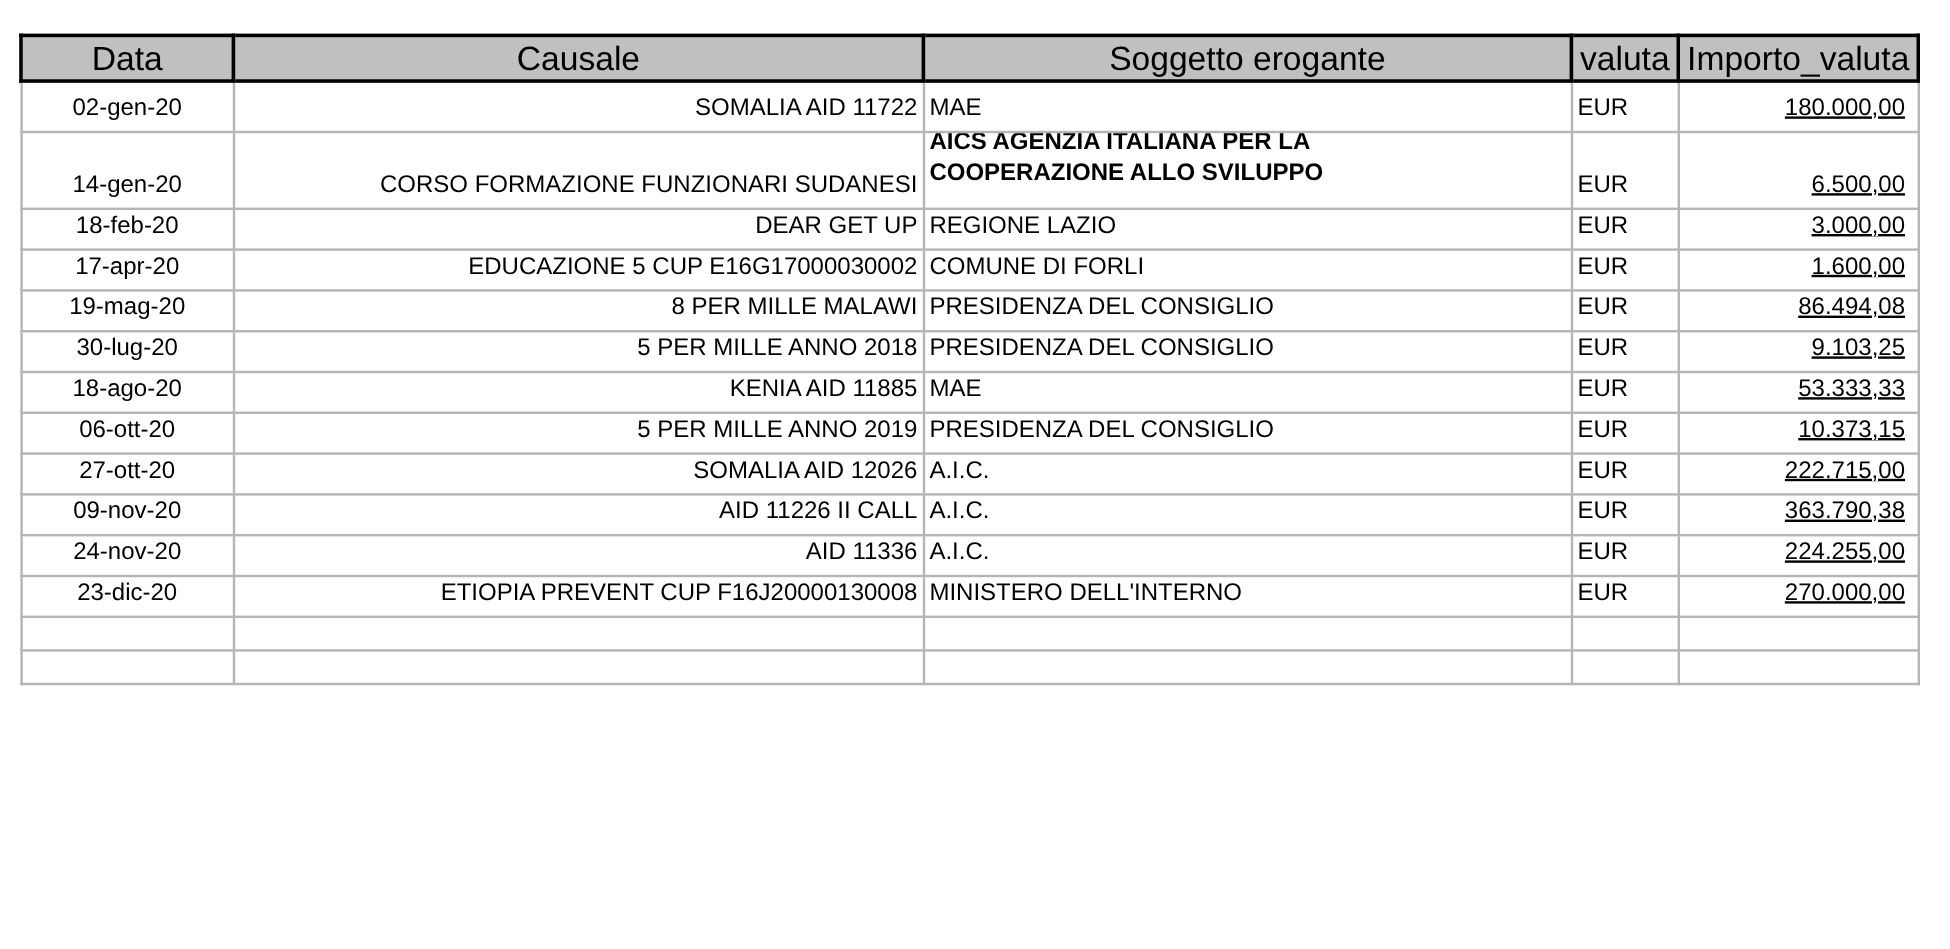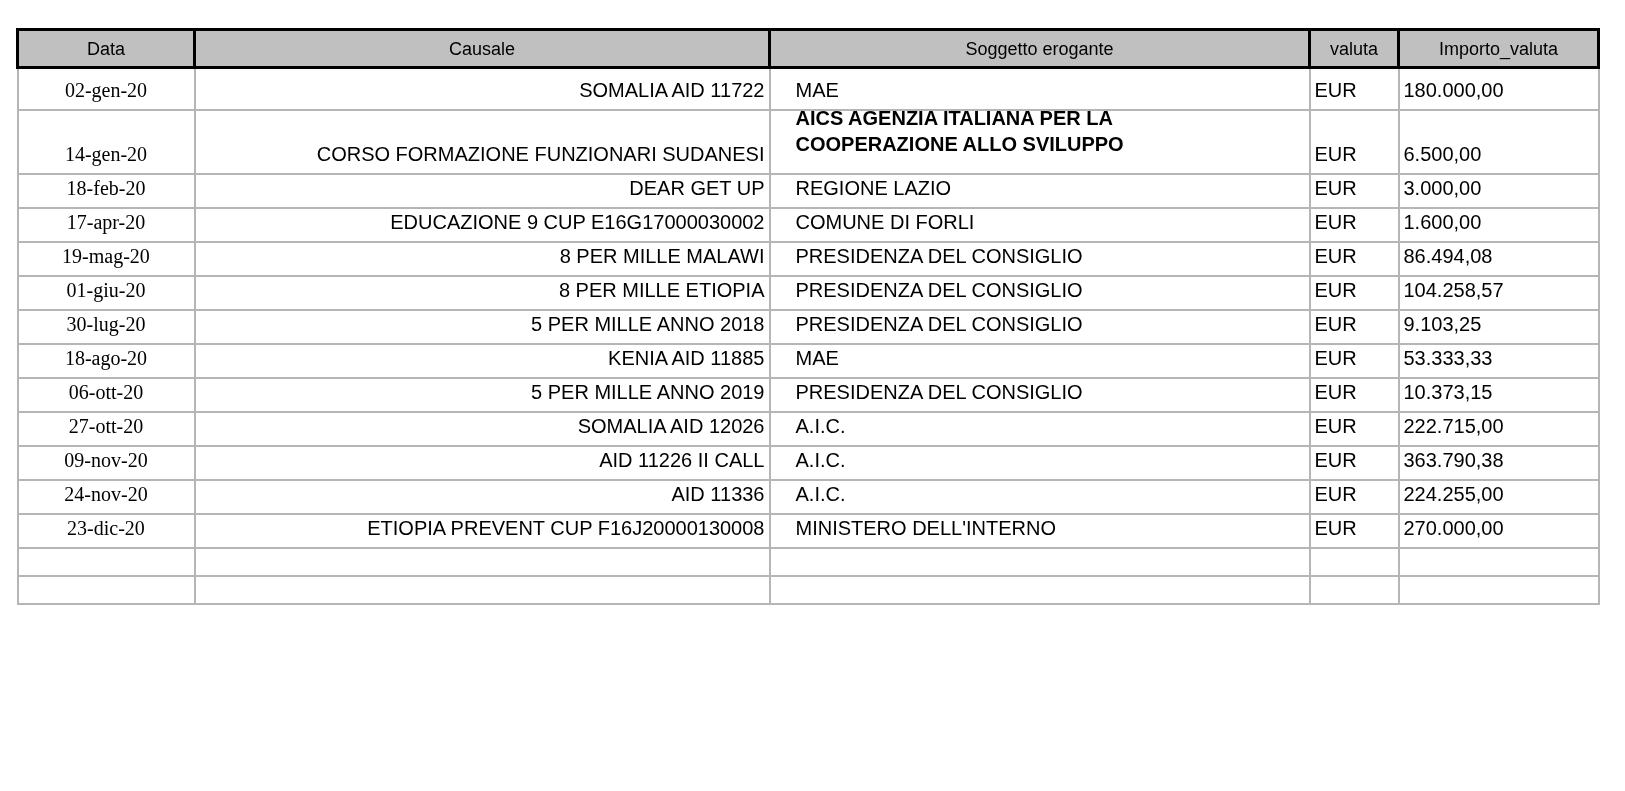--- a/index.html
+++ b/index.html
@@ -15,41 +15,41 @@
   .page{position:relative;width:1625px;height:791px;background:var(--page-bg);}
   table.grid{
     position:absolute;left:16px;top:28px;
     border-collapse:collapse;table-layout:fixed;
     width:1581px;
     font-size:20px;line-height:26px;
   }
   th{
     border:3px solid var(--header-border);
     background:var(--header-bg);
-    font-weight:normal;font-size:18px;
+    font-weight:normal;font-size:28px;
     text-align:center;vertical-align:middle;
     height:38px;padding:2px 4px;
     overflow:hidden;white-space:nowrap;
   }
   td{
     border:2px solid var(--grid);
     vertical-align:bottom;
     padding:0 4px 6px 4px;
     overflow:hidden;
     white-space:pre-line;
   }
   tbody tr{height:28px;}
   tbody tr:nth-child(1){height:42px;}
   tbody tr:nth-child(2){height:64px;}
   tbody tr:nth-child(17){height:36px;}
-  td.col-data{text-align:center;font-family:Liberation Serif, serif;}
+  td.col-data{text-align:center;}
   td.col-causale{text-align:right;padding-left:7px;}
-  td.col-soggetto{text-align:left;padding-left:25px;}
+  td.col-soggetto{text-align:left;padding-left:4px;}
   td.col-valuta{}
-  td.col-importo{text-align:left;padding-right:22px;}
+  td.col-importo{text-align:right;padding-right:10px;text-decoration:underline;}
   
   tbody tr:nth-child(2) td.col-soggetto{vertical-align:top;padding-bottom:0;}
   tbody tr:nth-child(2) td.col-soggetto .cellwrap{margin-top:-6px;font-weight:bold;}
 </style>
 </head>
 <body>
 
 <div class="page">
   <table class="grid">
     <colgroup>
@@ -86,38 +86,31 @@
         </tr>
         <tr>
           <td class="col-data"><div class="cellwrap">18-feb-20</div></td>
           <td class="col-causale"><div class="cellwrap">DEAR GET UP</div></td>
           <td class="col-soggetto"><div class="cellwrap">REGIONE LAZIO</div></td>
           <td class="col-valuta"><div class="cellwrap">EUR</div></td>
           <td class="col-importo"><div class="cellwrap">3.000,00</div></td>
         </tr>
         <tr>
           <td class="col-data"><div class="cellwrap">17-apr-20</div></td>
-          <td class="col-causale"><div class="cellwrap">EDUCAZIONE 9 CUP E16G17000030002</div></td>
+          <td class="col-causale"><div class="cellwrap">EDUCAZIONE 5 CUP E16G17000030002</div></td>
           <td class="col-soggetto"><div class="cellwrap">COMUNE DI FORLI</div></td>
           <td class="col-valuta"><div class="cellwrap">EUR</div></td>
           <td class="col-importo"><div class="cellwrap">1.600,00</div></td>
         </tr>
         <tr>
           <td class="col-data"><div class="cellwrap">19-mag-20</div></td>
           <td class="col-causale"><div class="cellwrap">8 PER MILLE MALAWI</div></td>
           <td class="col-soggetto"><div class="cellwrap">PRESIDENZA DEL CONSIGLIO</div></td>
           <td class="col-valuta"><div class="cellwrap">EUR</div></td>
           <td class="col-importo"><div class="cellwrap">86.494,08</div></td>
-        </tr>
-        <tr>
-          <td class="col-data"><div class="cellwrap">01-giu-20</div></td>
-          <td class="col-causale"><div class="cellwrap">8 PER MILLE ETIOPIA</div></td>
-          <td class="col-soggetto"><div class="cellwrap">PRESIDENZA DEL CONSIGLIO</div></td>
-          <td class="col-valuta"><div class="cellwrap">EUR</div></td>
-          <td class="col-importo"><div class="cellwrap">104.258,57</div></td>
         </tr>
         <tr>
           <td class="col-data"><div class="cellwrap">30-lug-20</div></td>
           <td class="col-causale"><div class="cellwrap">5 PER MILLE ANNO 2018</div></td>
           <td class="col-soggetto"><div class="cellwrap">PRESIDENZA DEL CONSIGLIO</div></td>
           <td class="col-valuta"><div class="cellwrap">EUR</div></td>
           <td class="col-importo"><div class="cellwrap">9.103,25</div></td>
         </tr>
         <tr>
           <td class="col-data"><div class="cellwrap">18-ago-20</div></td>

